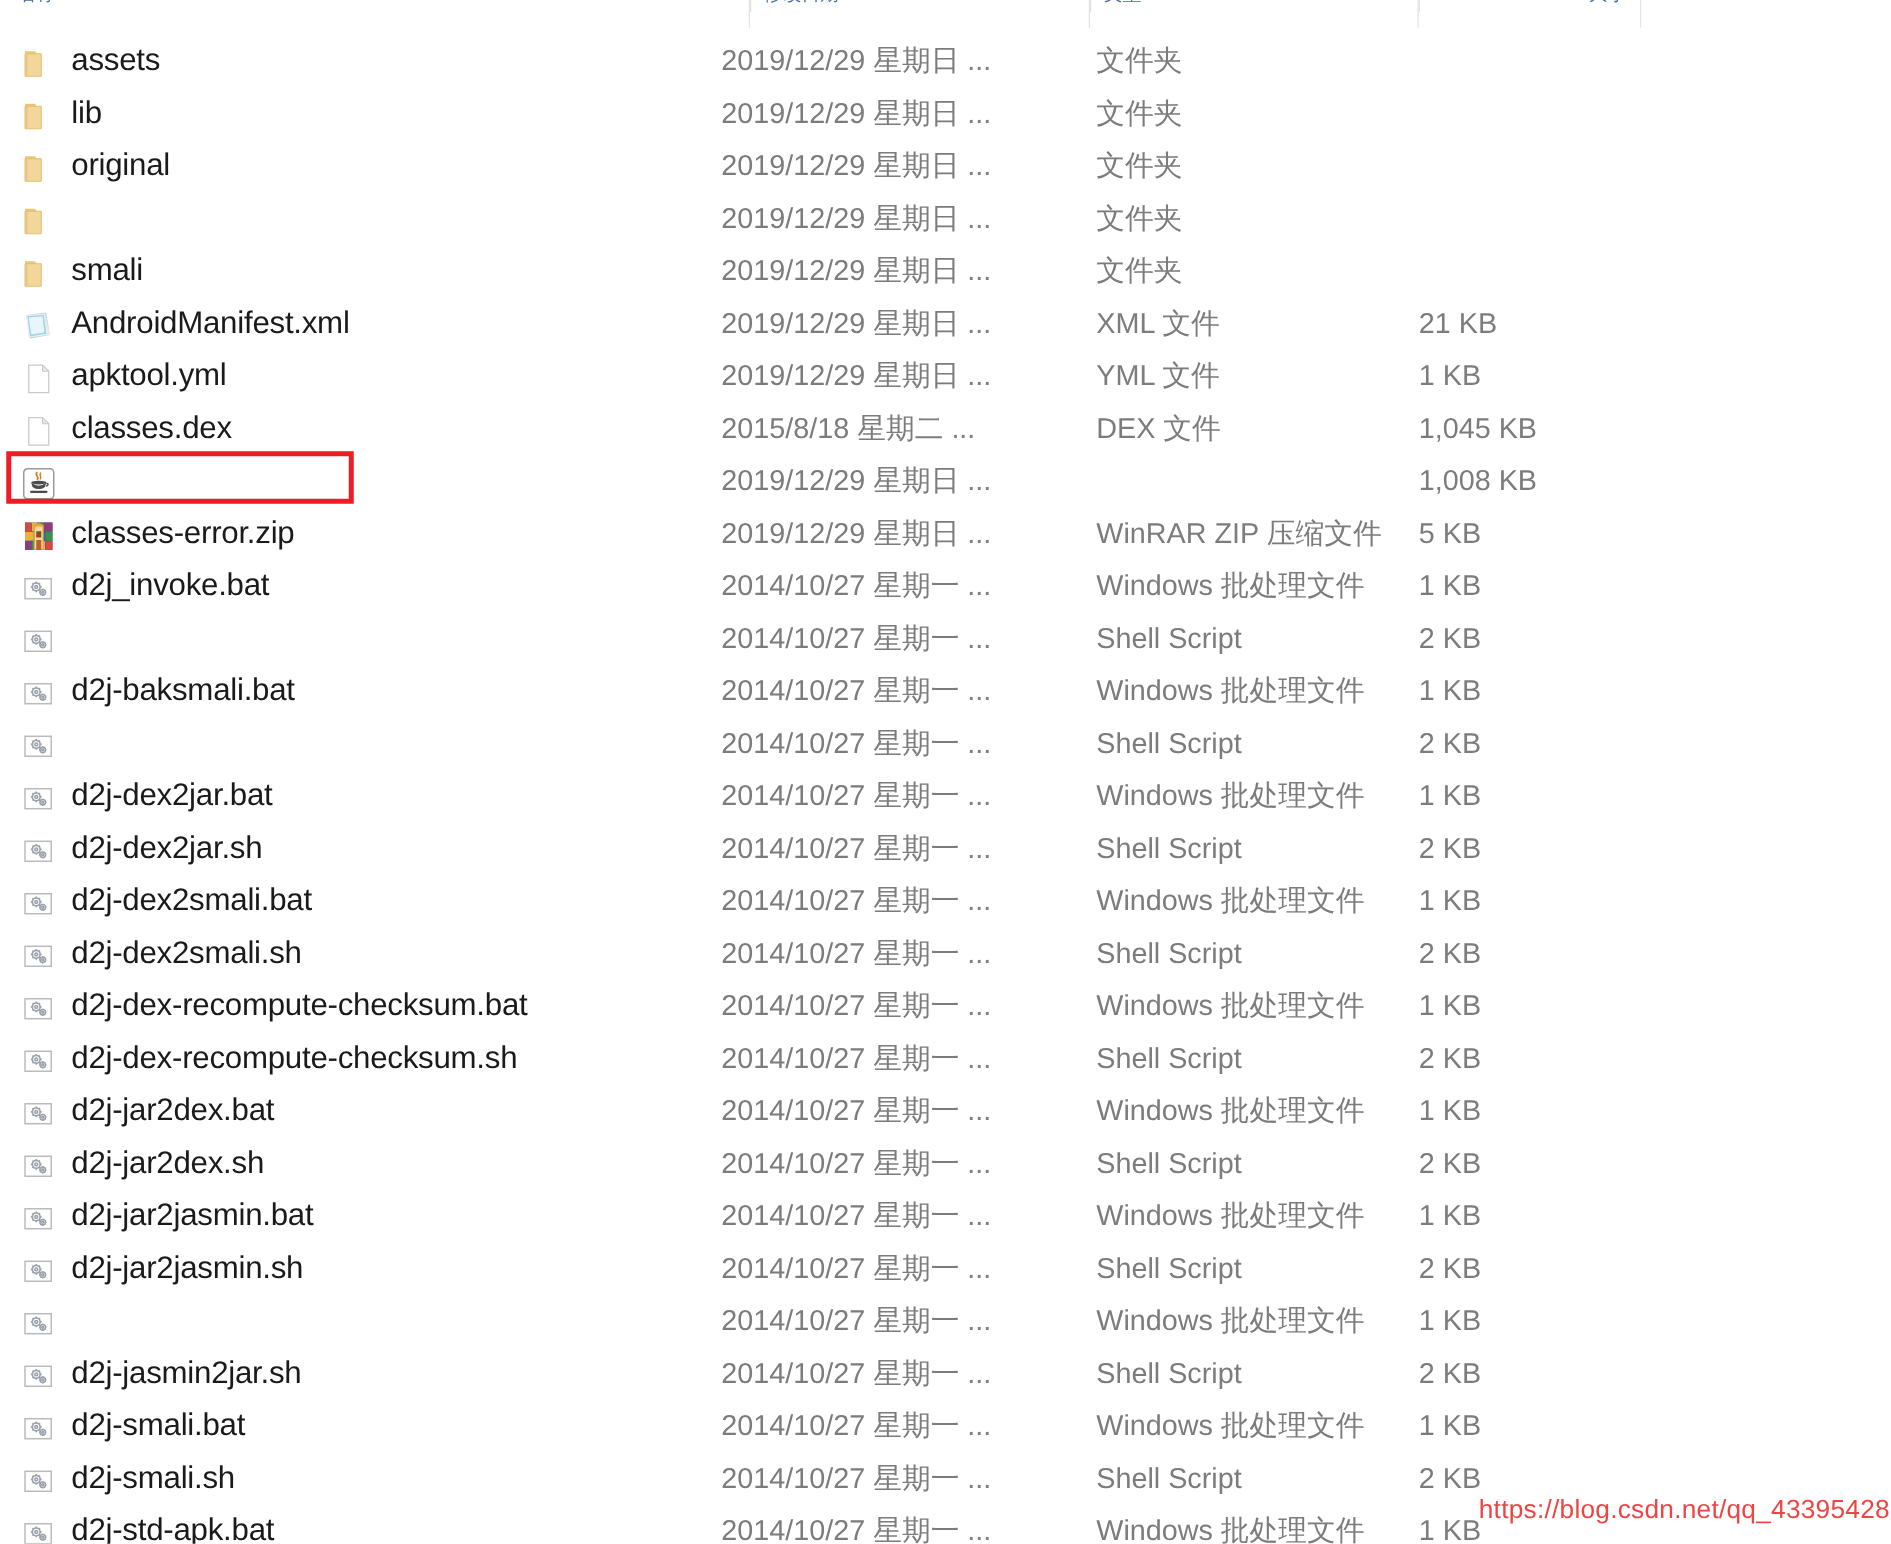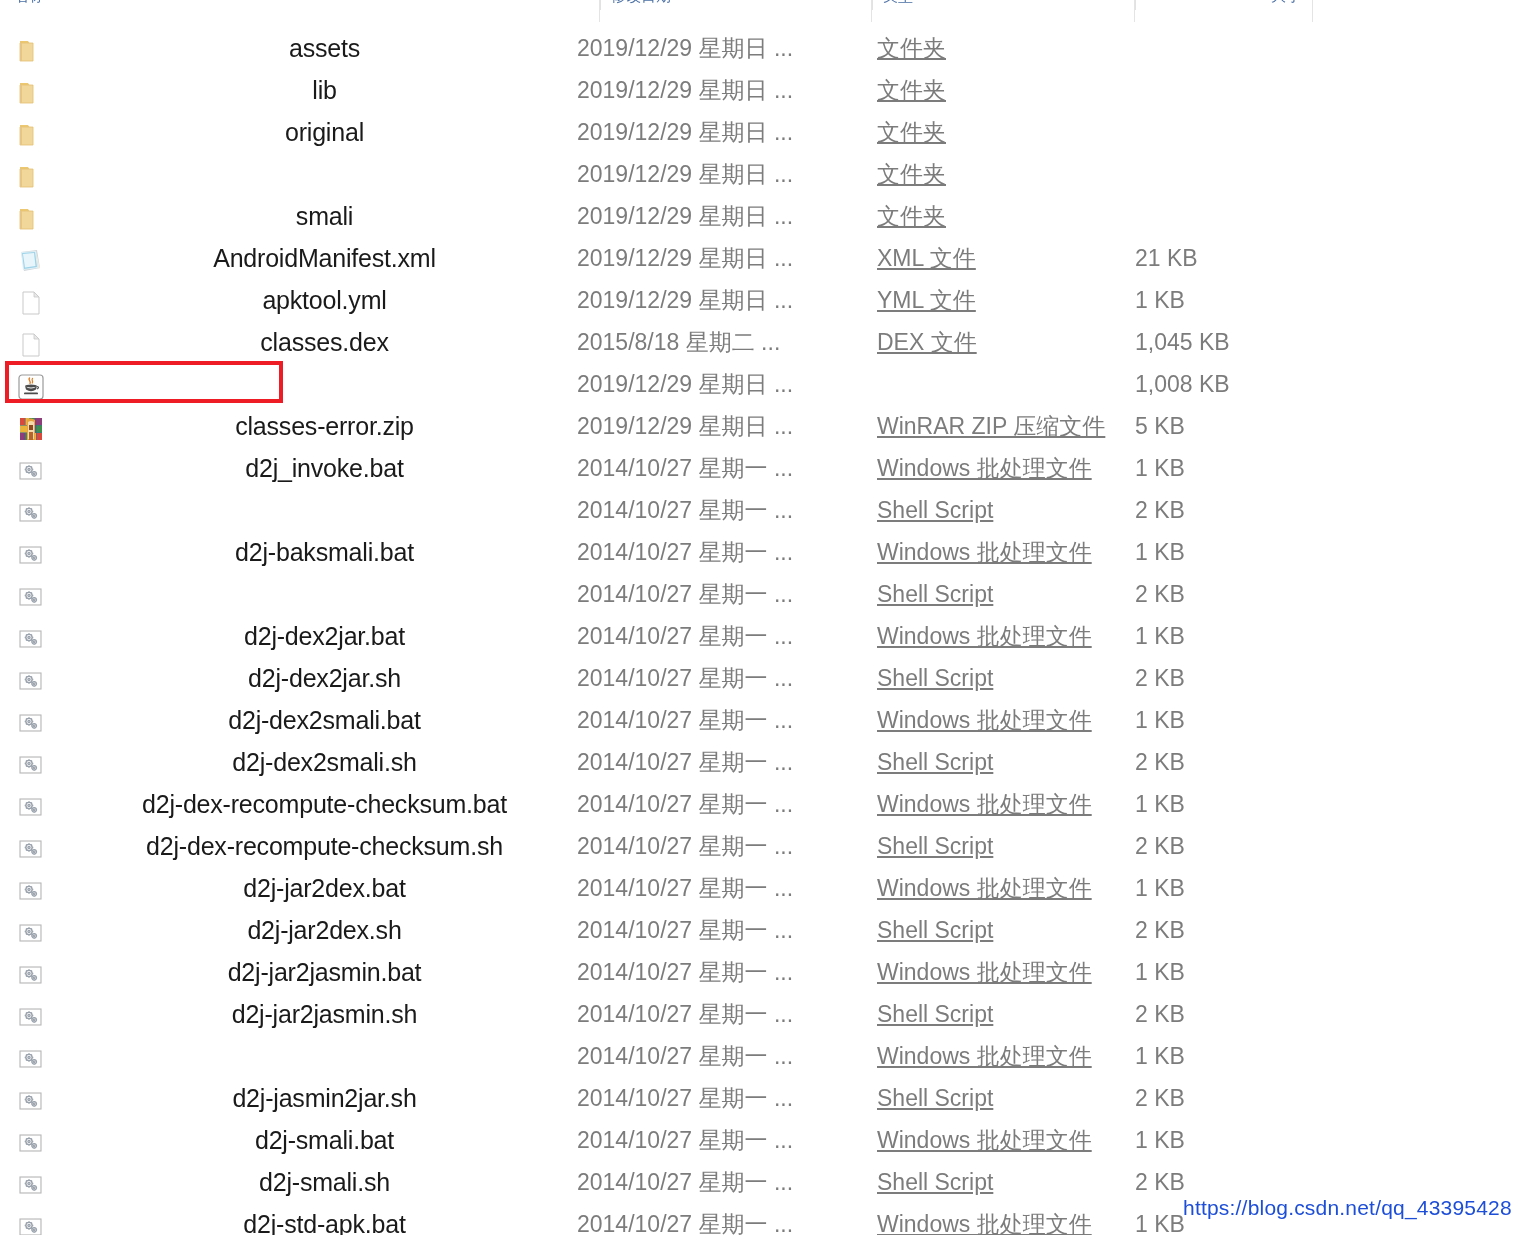--- a/index.html
+++ b/index.html
@@ -86,34 +86,32 @@
     overflow: hidden;
   }
 
   .c-icon { left: 16px; width: 32px; height: 42px; }
   .c-name {
     left: 57px;
     width: 535px;
     font-size: 25px;
     color: #1a1a1a;
     letter-spacing: -0.2px;
-    text-align: center;
   }
   .c-date {
     left: 577px;
     width: 262px;
     font-size: 23px;
     color: #7c7c7c;
   }
   .c-type {
     left: 877px;
     width: 252px;
     font-size: 23px;
     color: #7c7c7c;
-    text-decoration: underline;
   }
   .c-size {
     left: 1135px;
     width: 167px;
     font-size: 23px;
     color: #7c7c7c;
   }
 
   
   .ico {
@@ -136,21 +134,21 @@
     box-sizing: border-box;
     pointer-events: none;
   }
 
   
   .watermark {
     position: absolute;
     left: 1183px;
     top: 1196px;
     font-size: 21px;
-    color: #1d4ed8;
+    color: #ef4444;
     white-space: nowrap;
     letter-spacing: 0.2px;
   }
 </style>
 </head>
 <body>
 
 <div id="explorer">
 
   <div class="col-header">

